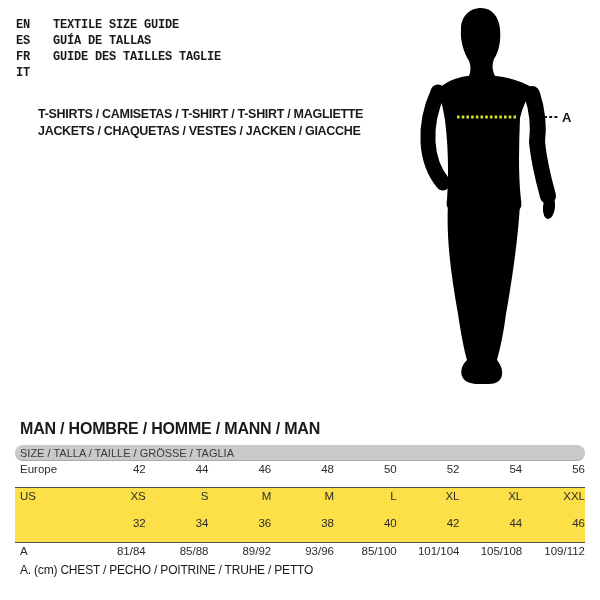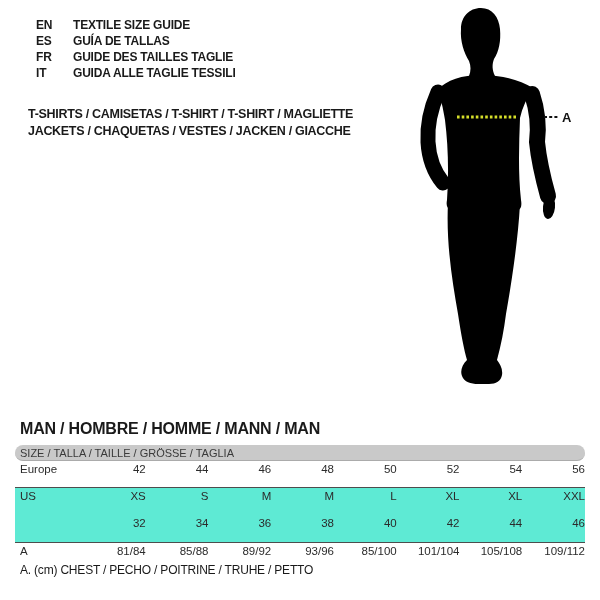--- a/index.html
+++ b/index.html
@@ -7,27 +7,27 @@
   body {
     position:relative;
     background:#ffffff;
     font-family:"Liberation Sans","DejaVu Sans",sans-serif;
     color:#1a1a1a;
     overflow:hidden;
     -webkit-font-smoothing:antialiased;
   }
 
   
-  .lang-list { position:absolute; top:17px; left:36px; }
+  .lang-list { position:absolute; top:17px; left:16px;font-family:Liberation Mono, monospace; }
   .lang-row { display:flex; line-height:16px; font-size:12px; font-weight:700; letter-spacing:-0.2px; }
   .lang-code { width:37px; }
   .lang-label { white-space:nowrap; }
 
   
-  .categories { position:absolute; top:106px; left:28px; }
+  .categories { position:absolute; top:106px; left:38px; }
   .category-line { font-size:12.5px; font-weight:700; line-height:17px; letter-spacing:-0.3px; white-space:nowrap; }
 
   
   .figure-wrap { position:absolute; left:398px; top:0; width:202px; height:400px; }
 
   
   .section-title { position:absolute; top:420px; left:20px; font-size:16px; font-weight:700; letter-spacing:-0.2px; }
 
   
   .size-table { position:absolute; top:445px; left:15px; width:570px; font-size:11.5px; }
@@ -60,21 +60,20 @@
   <div class="lang-row">
     <span class="lang-code">ES</span>
     <span class="lang-label">GUÍA DE TALLAS</span>
   </div>
   <div class="lang-row">
     <span class="lang-code">FR</span>
     <span class="lang-label">GUIDE DES TAILLES TAGLIE</span>
   </div>
   <div class="lang-row">
     <span class="lang-code">IT</span>
-    <span class="lang-label">GUIDA ALLE TAGLIE TESSILI</span>
   </div>
 </div>
 
 <div class="categories">
   <div class="category-line">T-SHIRTS / CAMISETAS / T-SHIRT / T-SHIRT / MAGLIETTE</div>
   <div class="category-line">JACKETS / CHAQUETAS / VESTES / JACKEN / GIACCHE</div>
 </div>
 
 <div class="figure-wrap">
   <svg width="202" height="400" viewBox="398 0 202 400" xmlns="http://www.w3.org/2000/svg">
@@ -108,21 +107,21 @@
     <span class="tcell">42</span>
     <span class="tcell">44</span>
     <span class="tcell">46</span>
     <span class="tcell">48</span>
     <span class="tcell">50</span>
     <span class="tcell">52</span>
     <span class="tcell">54</span>
     <span class="tcell">56</span>
   </div>
 
-  <div class="band" style="background:#5eead4;">
+  <div class="band" style="background:#fde047;">
     <div class="trow row-band">
       <span class="tlabel">US</span>
       <span class="tcell">XS</span>
       <span class="tcell">S</span>
       <span class="tcell">M</span>
       <span class="tcell">M</span>
       <span class="tcell">L</span>
       <span class="tcell">XL</span>
       <span class="tcell">XL</span>
       <span class="tcell">XXL</span>

